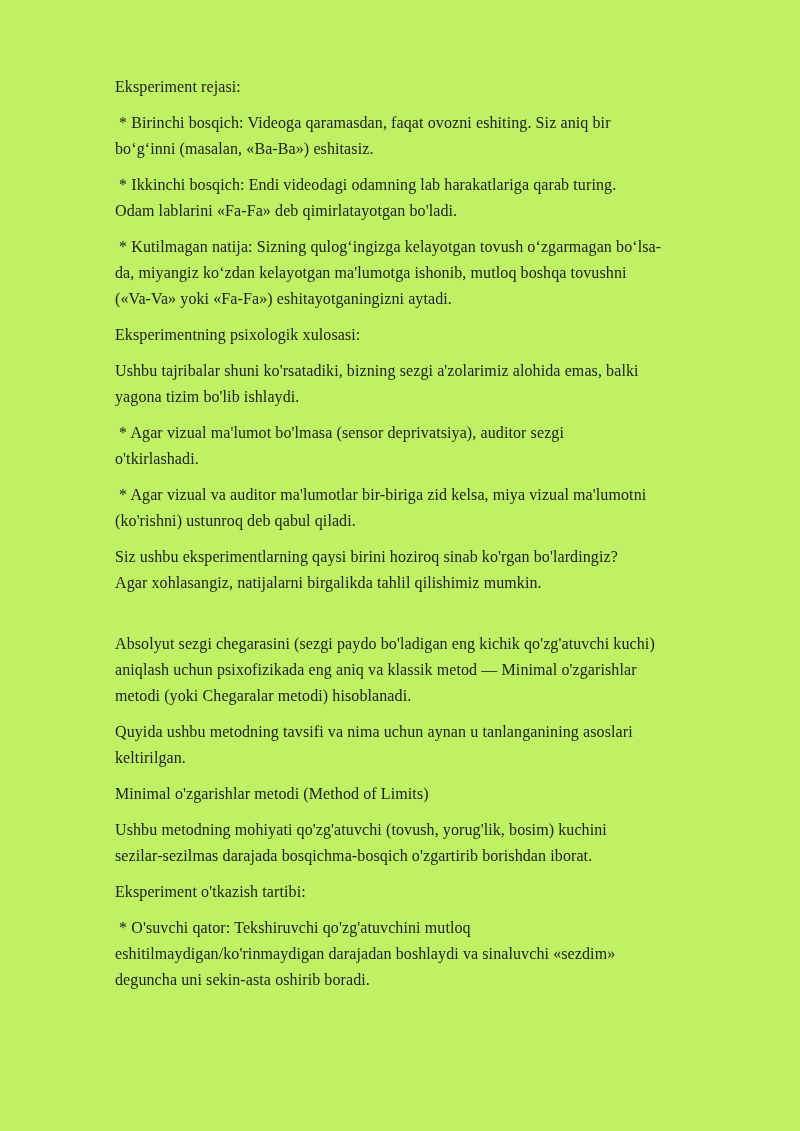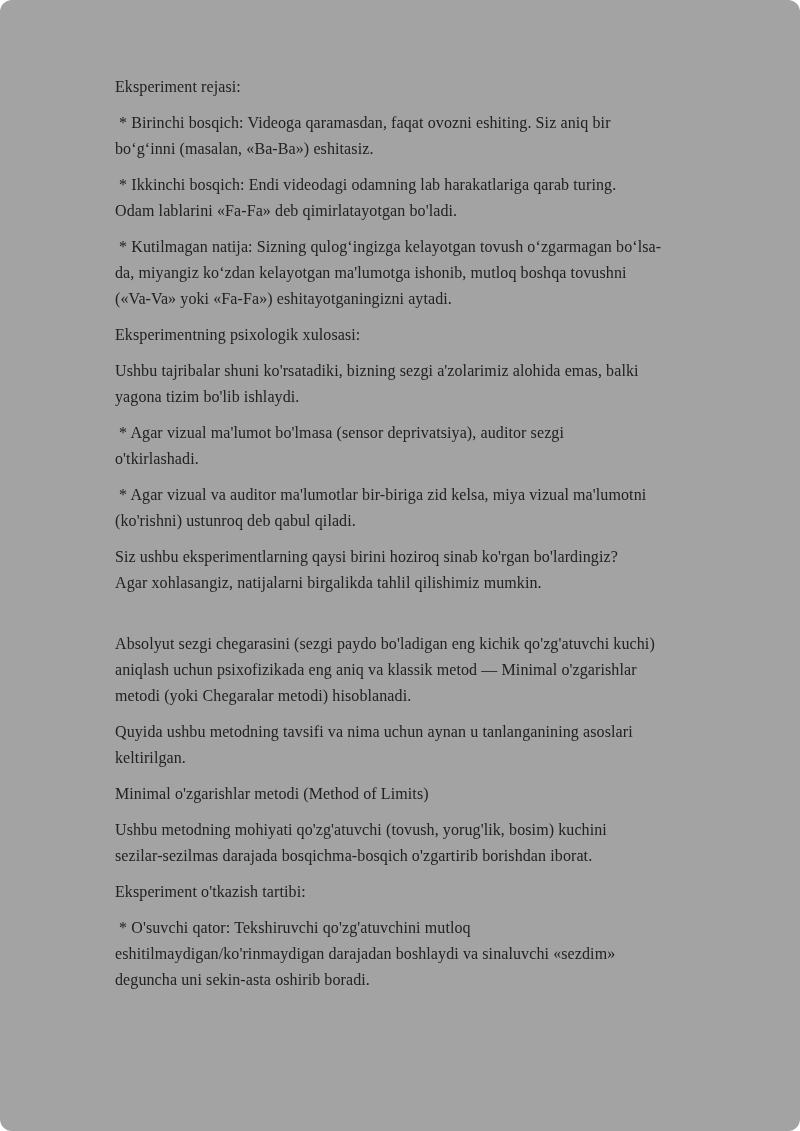--- a/index.html
+++ b/index.html
@@ -10,23 +10,22 @@
   body {
     width: 800px;
     height: 1131px;
     overflow: hidden;
     font-family: "Liberation Serif", "DejaVu Serif", serif;
   }
   .document-page {
     box-sizing: border-box;
     width: 800px;
     height: 1131px;
-    background: #a3a3a3;
+    background: #bef264;
     padding: 74px 40px 40px 115px;
-    border-radius: 12px;
   }
   .content-column {
     width: 700px;
   }
   .section {
     display: block;
   }
   .section + .section {
     margin-top: 35px;
   }

